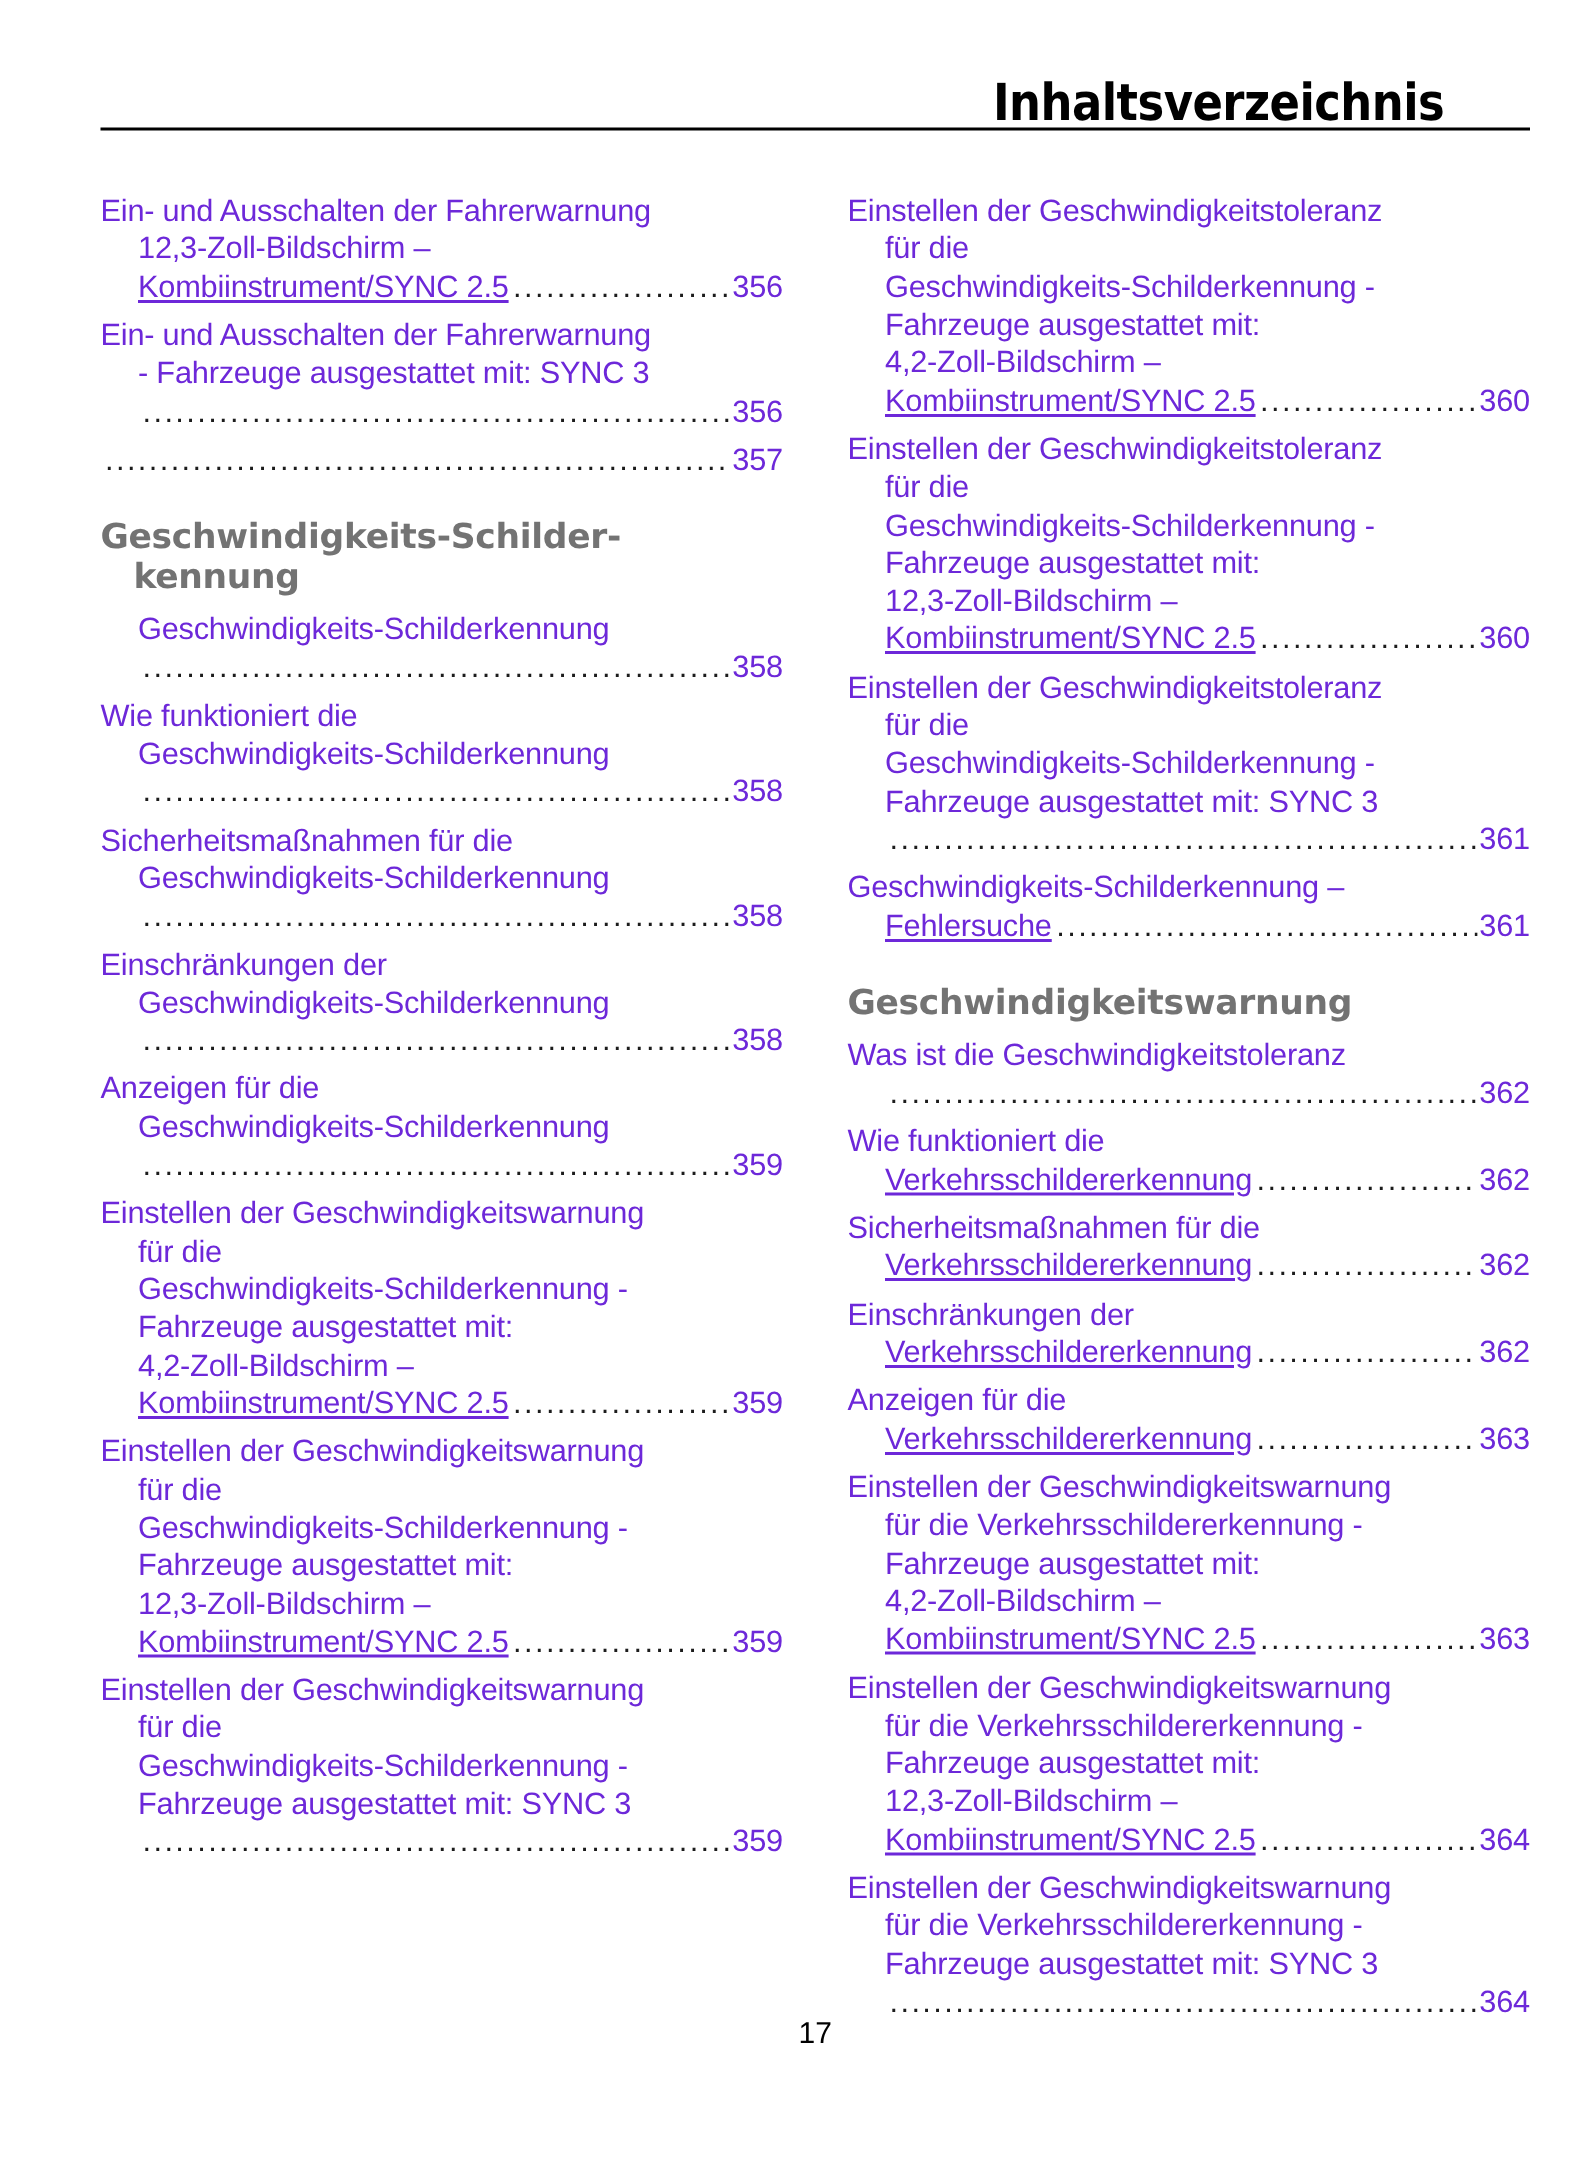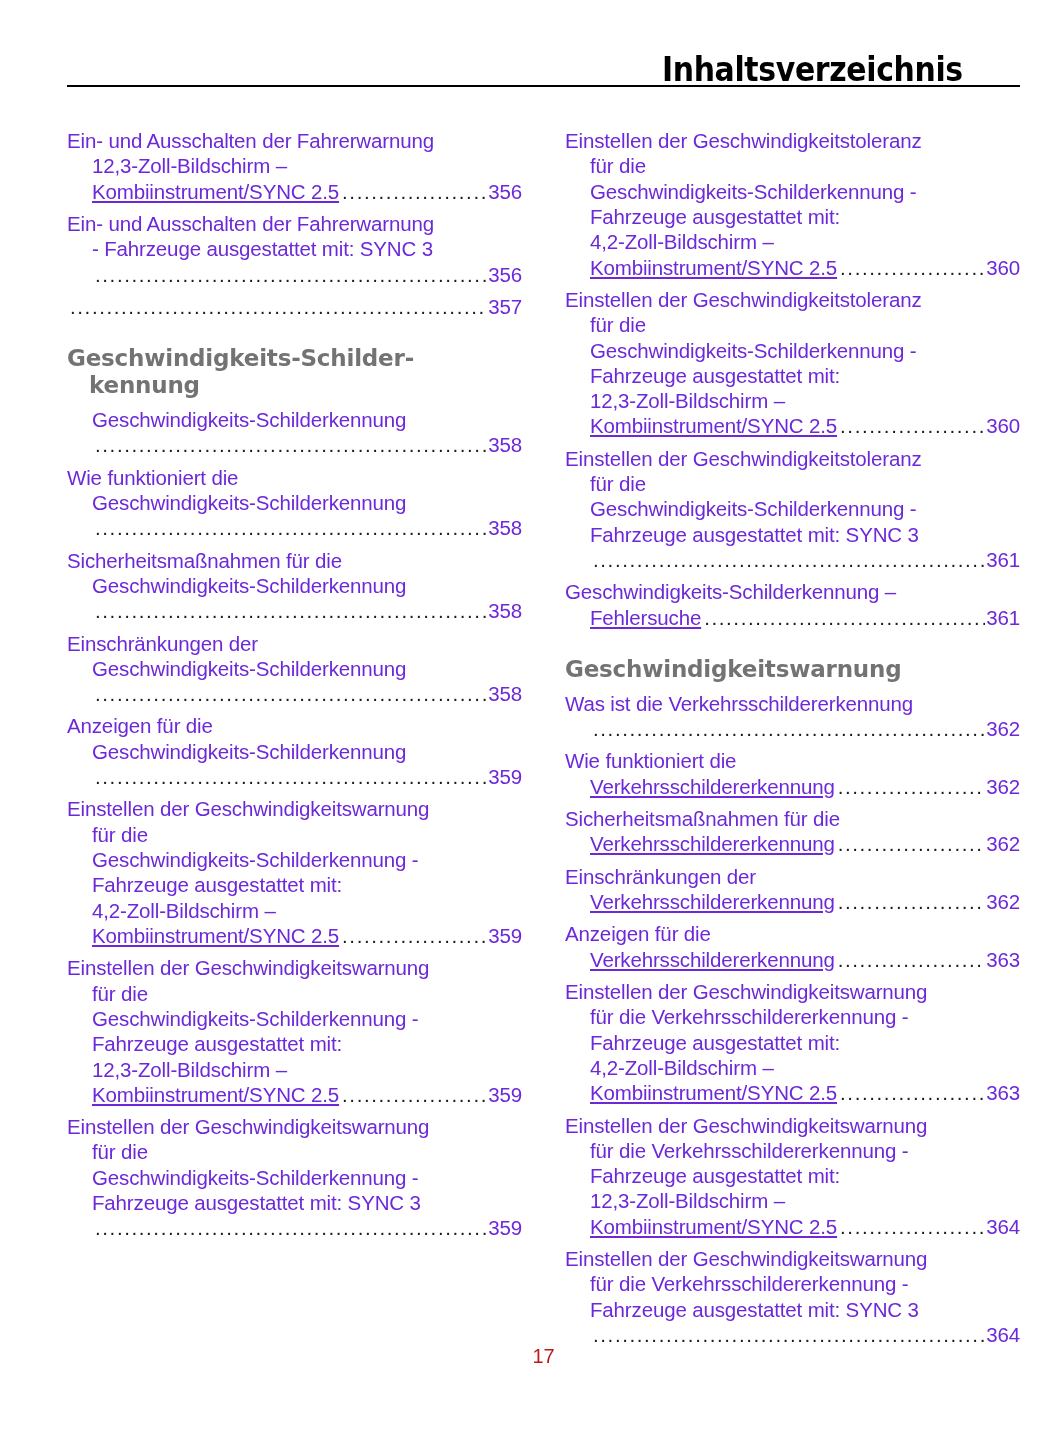--- a/index.html
+++ b/index.html
@@ -129,21 +129,21 @@
   
   .page-footer {
     position: absolute;
     left: 0;
     right: 0;
     top: 1345px;
     text-align: center;
   }
   .folio {
     font-size: 20px;
-    color: #b91c1c;
+    color: #000000;
     margin-left: 32px;
   }
 </style>
 </head>
 <body>
 
 <div class="page">
 
   <div class="page-header">
     <div class="page-title">Inhaltsverzeichnis</div>
@@ -288,21 +288,21 @@
         <div class="toc-entry">
           <span class="entry-line">Geschwindigkeits-Schilderkennung –</span>
           <div class="lead-line indent">
             <span class="lead-label">Fehlersuche</span>
             <span class="lead-dots"></span>
             <span class="lead-page">361</span>
           </div>
         </div>
         <div class="section-heading">Geschwindigkeitswarnung</div>
         <div class="toc-entry">
-          <span class="entry-line">Was ist die Verkehrsschildererkennung</span>
+          <span class="entry-line">Was ist die Geschwindigkeitstoleranz</span>
           <div class="lead-line dots-only">
             <span class="lead-dots"></span>
             <span class="lead-page">362</span>
           </div>
         </div>
         <div class="toc-entry">
           <span class="entry-line">Wie funktioniert die</span>
           <div class="lead-line indent">
             <span class="lead-label">Verkehrsschildererkennung</span>
             <span class="lead-dots"></span>

